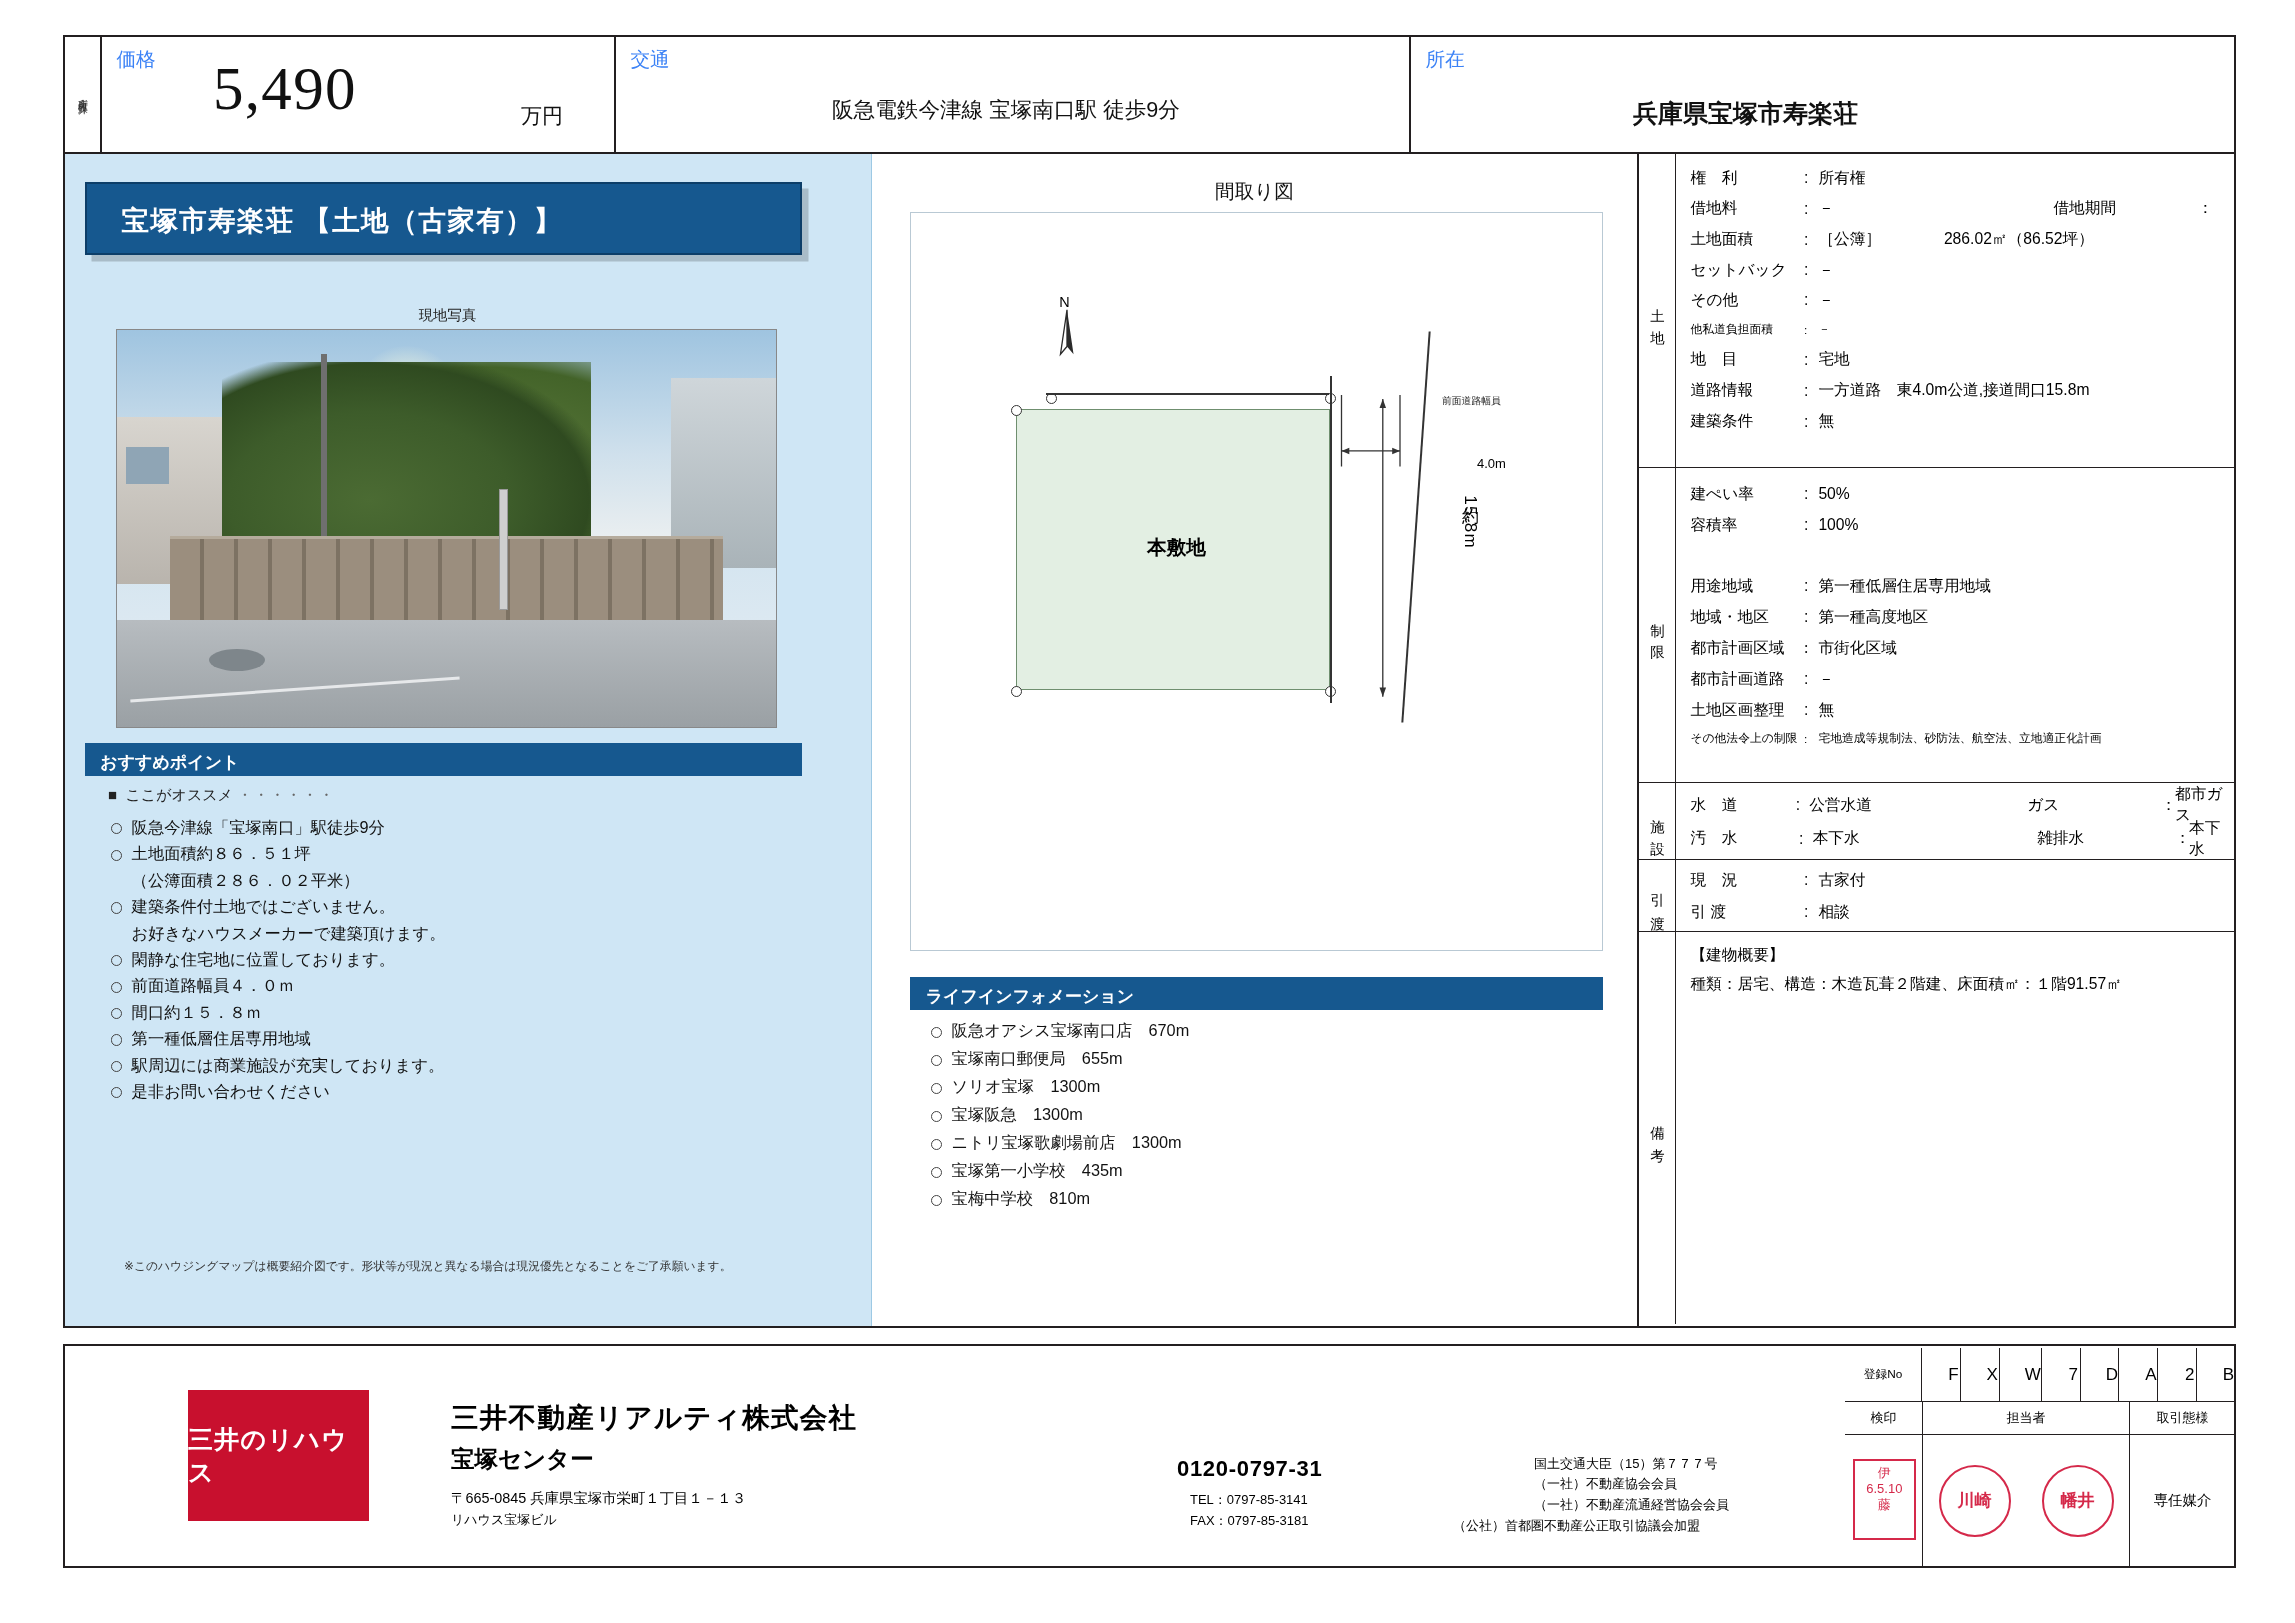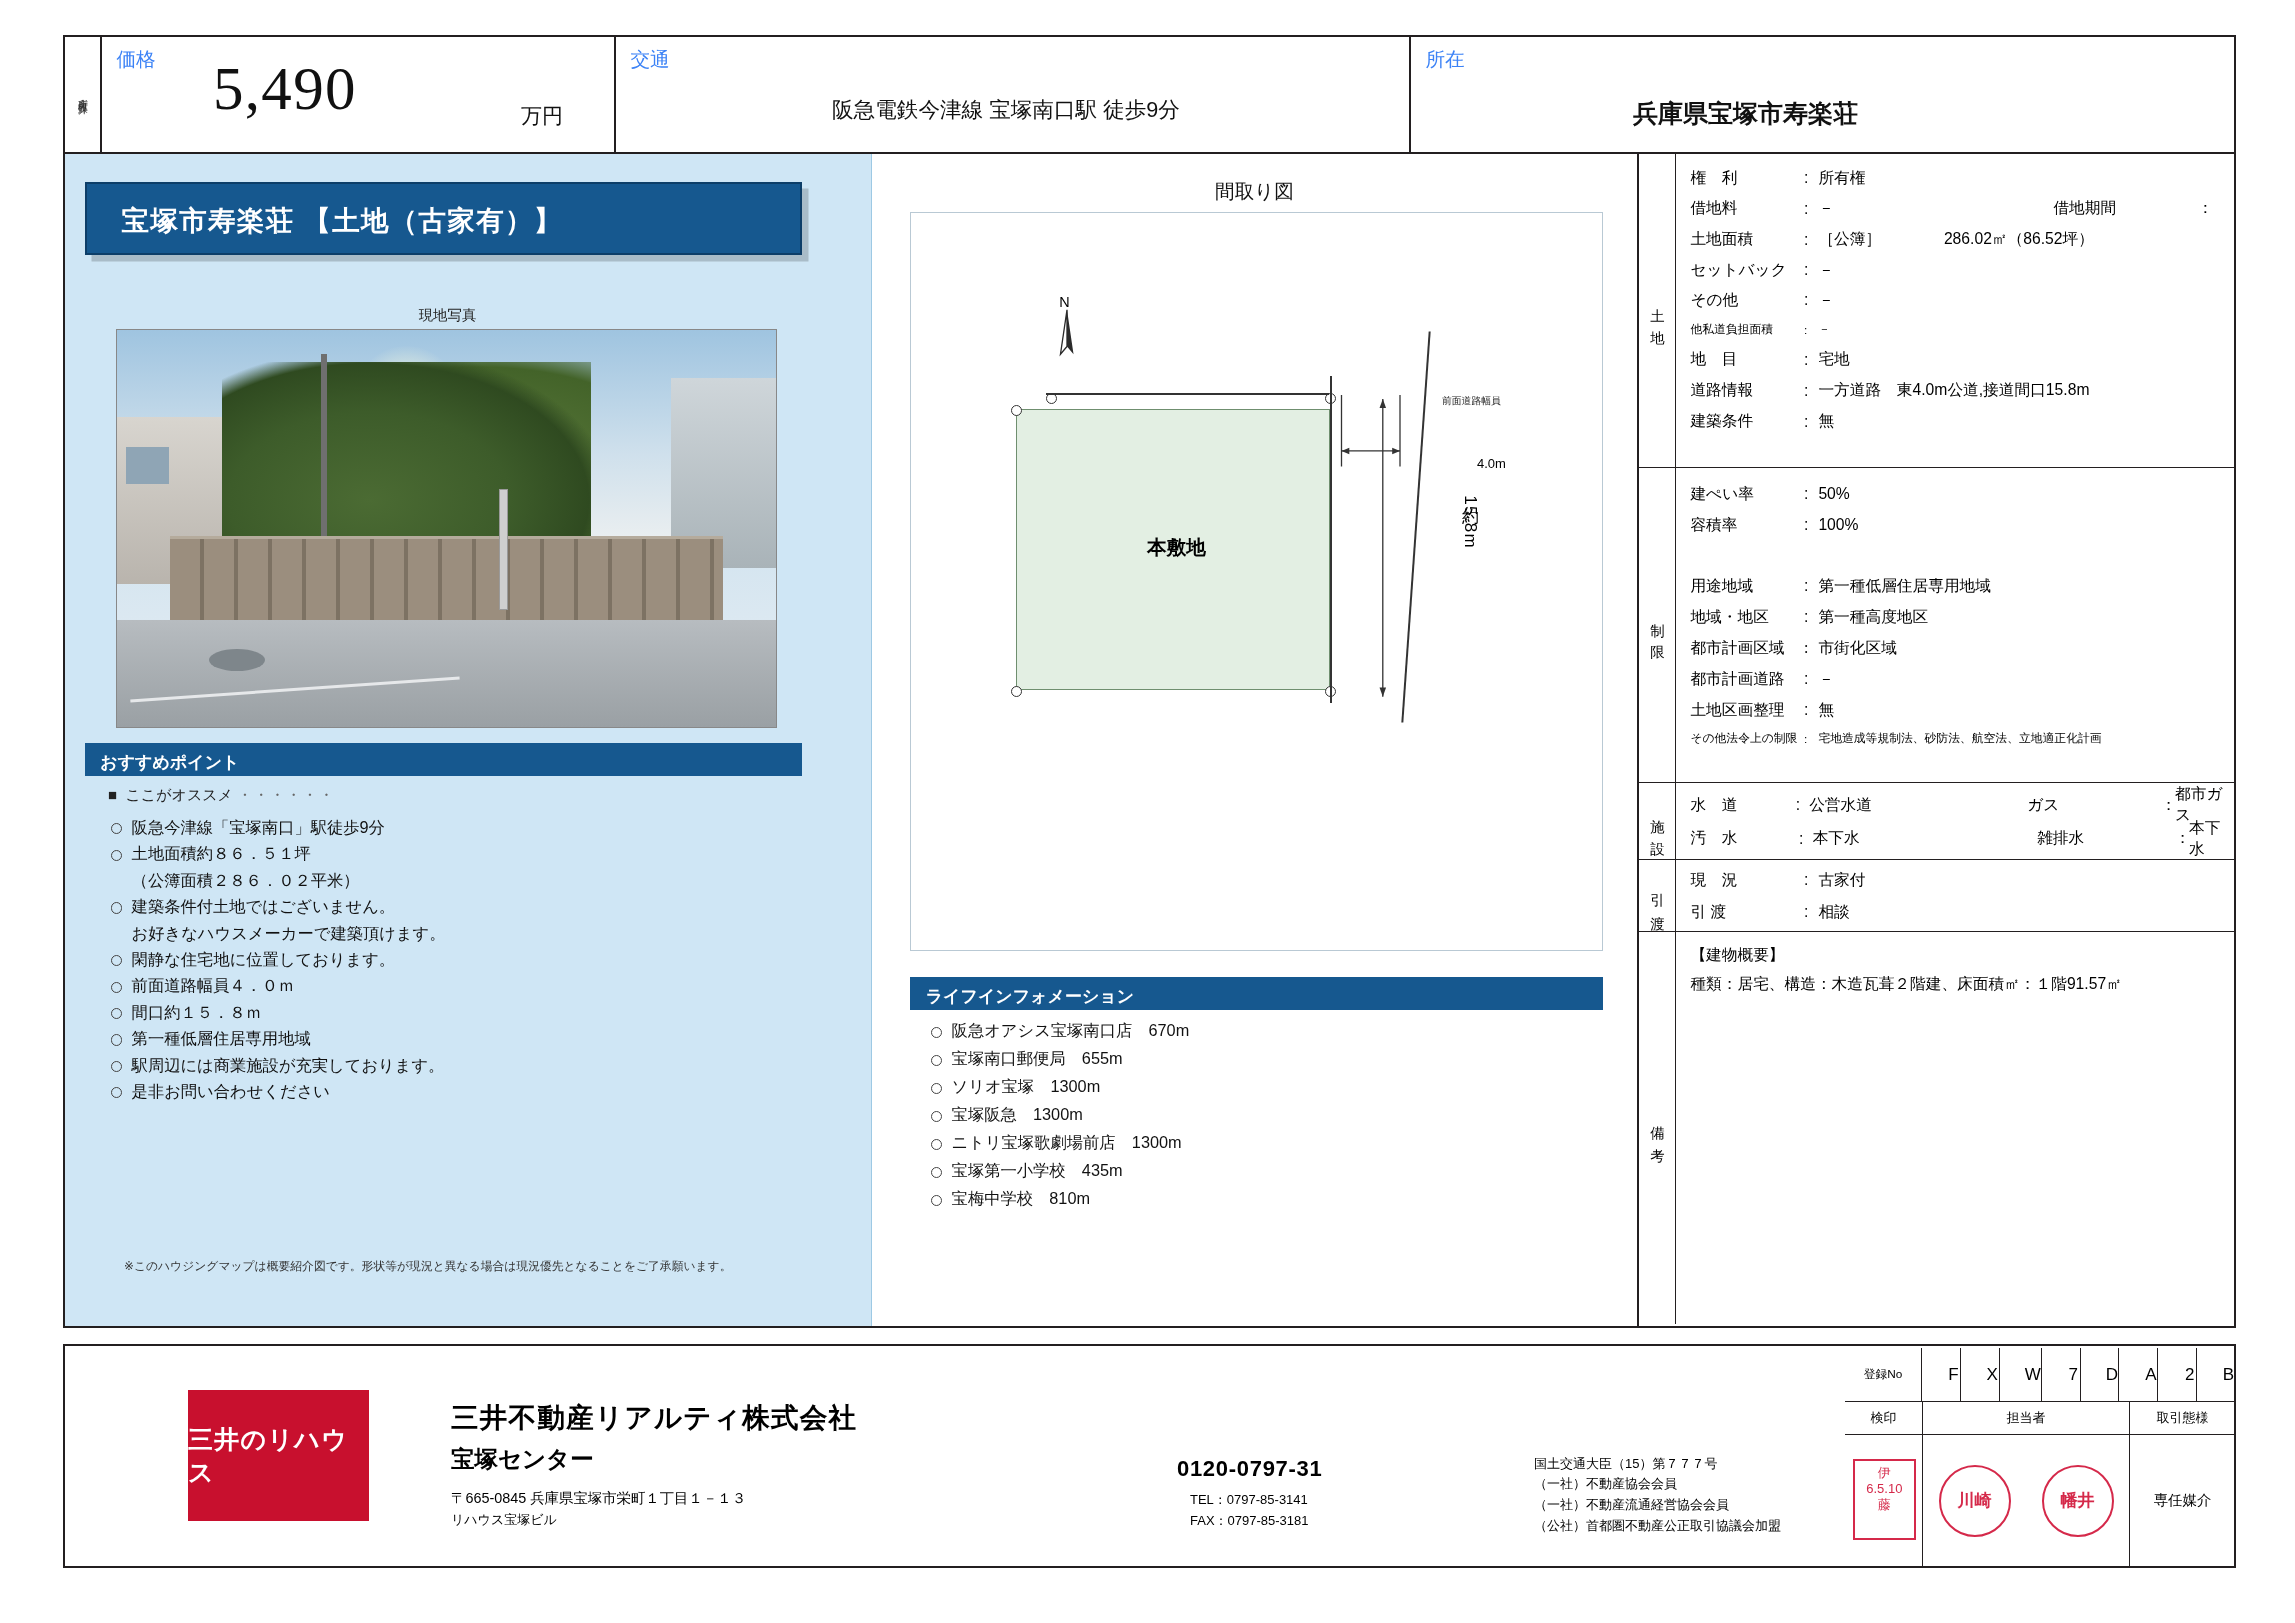--- a/index.html
+++ b/index.html
@@ -319,21 +319,21 @@
   .co-name { position:absolute; left: 386px; top: 54px; font-size: 27.5px; font-weight: bold; letter-spacing:1.3px; }
   .co-branch { position:absolute; left: 386px; top: 97px; font-size: 23.5px; font-weight: bold; }
   .co-addr { position:absolute; left: 386px; top: 143px; font-size: 14.4px; }
   .co-bldg { position:absolute; left: 386px; top: 165px; font-size: 13px; }
   .tel-big { position:absolute; left: 1112px; top: 110px; font-size: 22px; font-weight:bold; letter-spacing:0.7px; }
   .tel-sub1 { position:absolute; left: 1125px; top: 145px; font-size: 13px; }
   .tel-sub2 { position:absolute; left: 1125px; top: 166px; font-size: 13px; }
   .lic { position:absolute; left: 1469px; top: 109px; font-size: 13px; }
   .lic2 { position:absolute; left: 1469px; top: 129px; font-size: 13px; }
   .lic3 { position:absolute; left: 1469px; top: 150px; font-size: 13px; }
-  .lic4 { position:absolute; left: 1469px; top: 171px; font-size: 13px; }
+  .lic4 { position:absolute; left: 1388px; top: 171px; font-size: 13px; }
 
   .regno-box {
     position: absolute; left: 1780px; top: 2px;
     width: 390px; height: 54px;
     border-bottom: 1.3px solid #231f20;
     box-sizing: border-box;
     display: flex; align-items: center; gap: 25px;
   }
   .regno-label { width: 77px; text-align:center; font-size: 11.8px; border-right: 1.3px solid #231f20; height:100%; display:flex; align-items:center; justify-content:center; box-sizing:border-box;}
   .regno-cell { flex:1; text-align:center; font-size: 17px; border-right: 1.3px solid #231f20; height:100%; display:flex; align-items:center; justify-content:center; box-sizing:border-box;}

